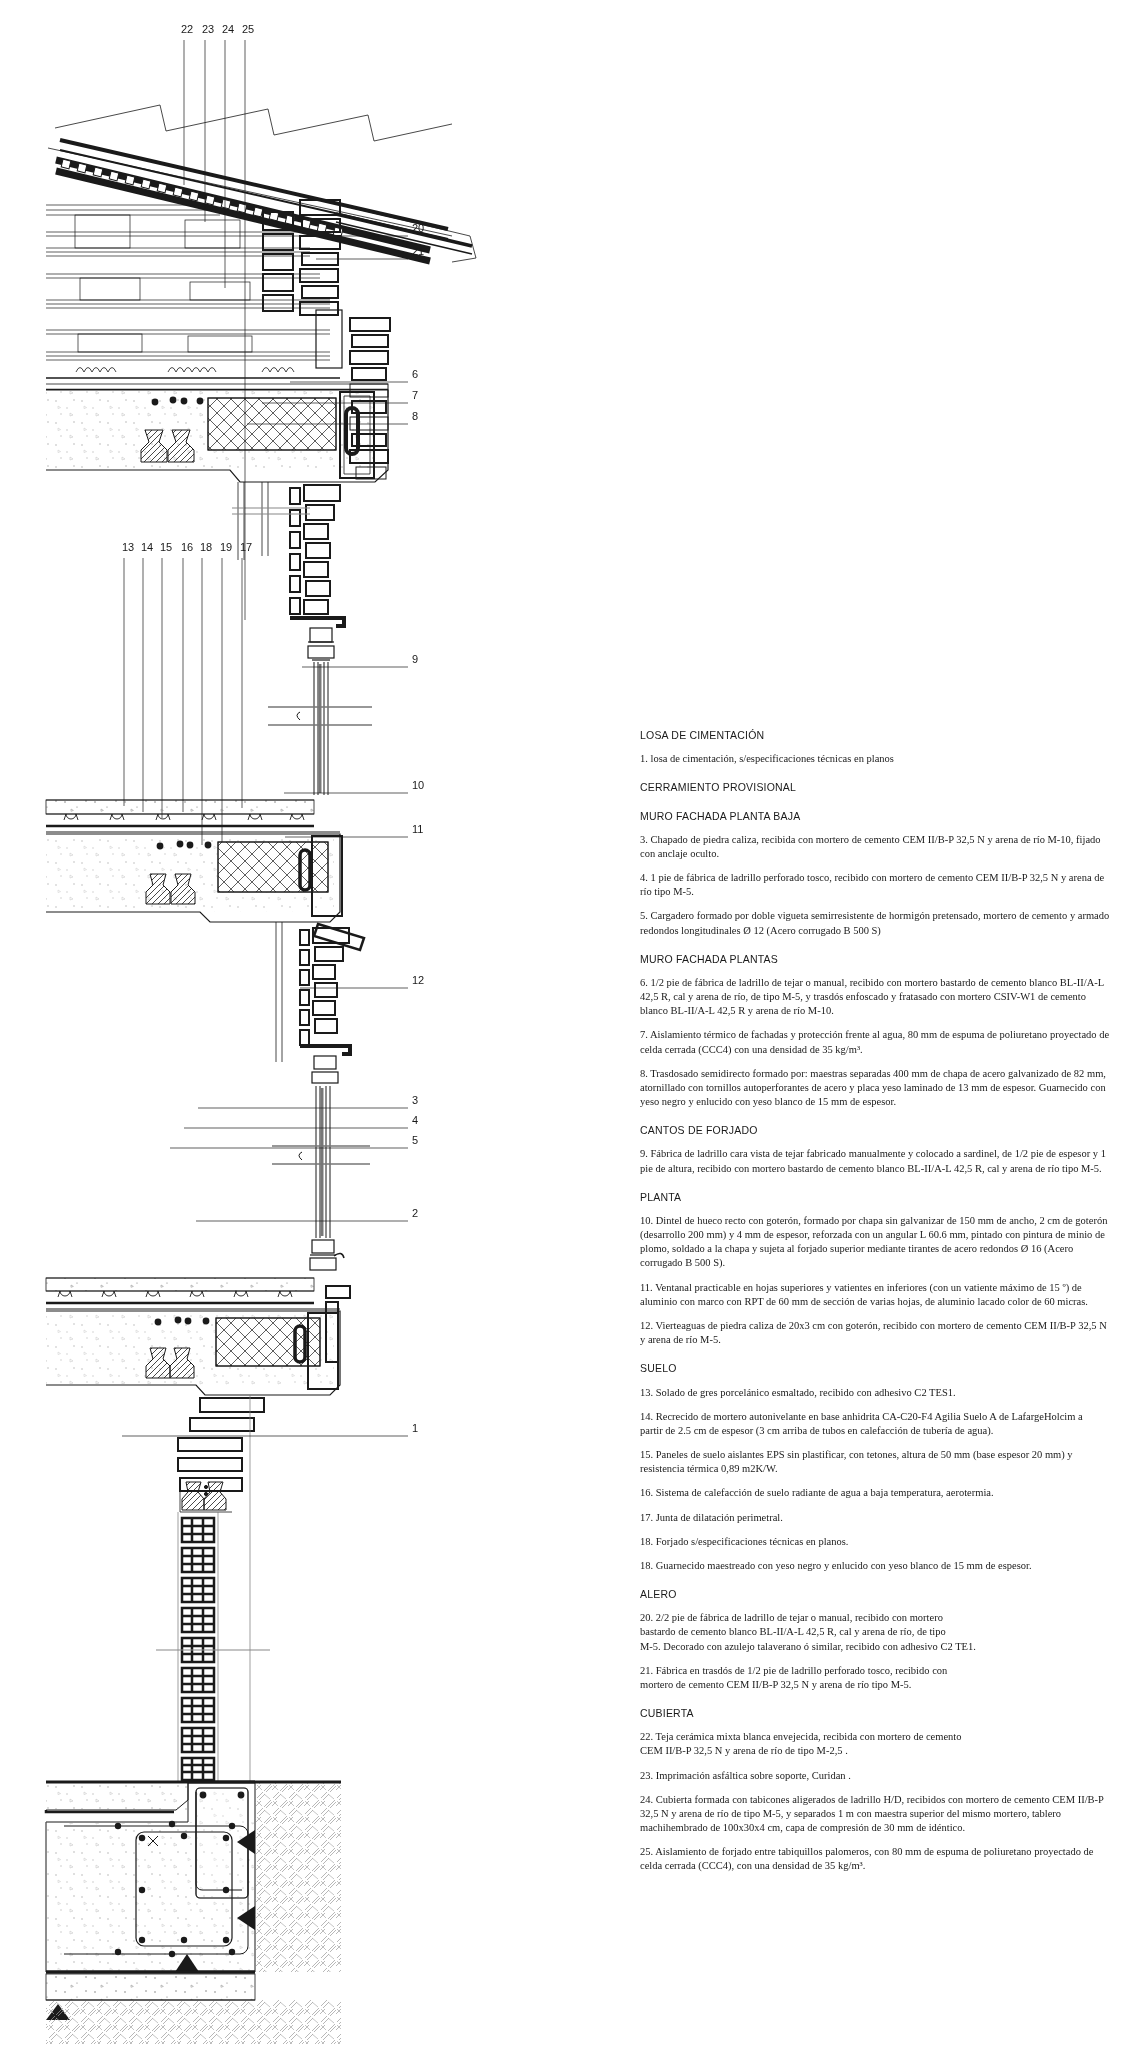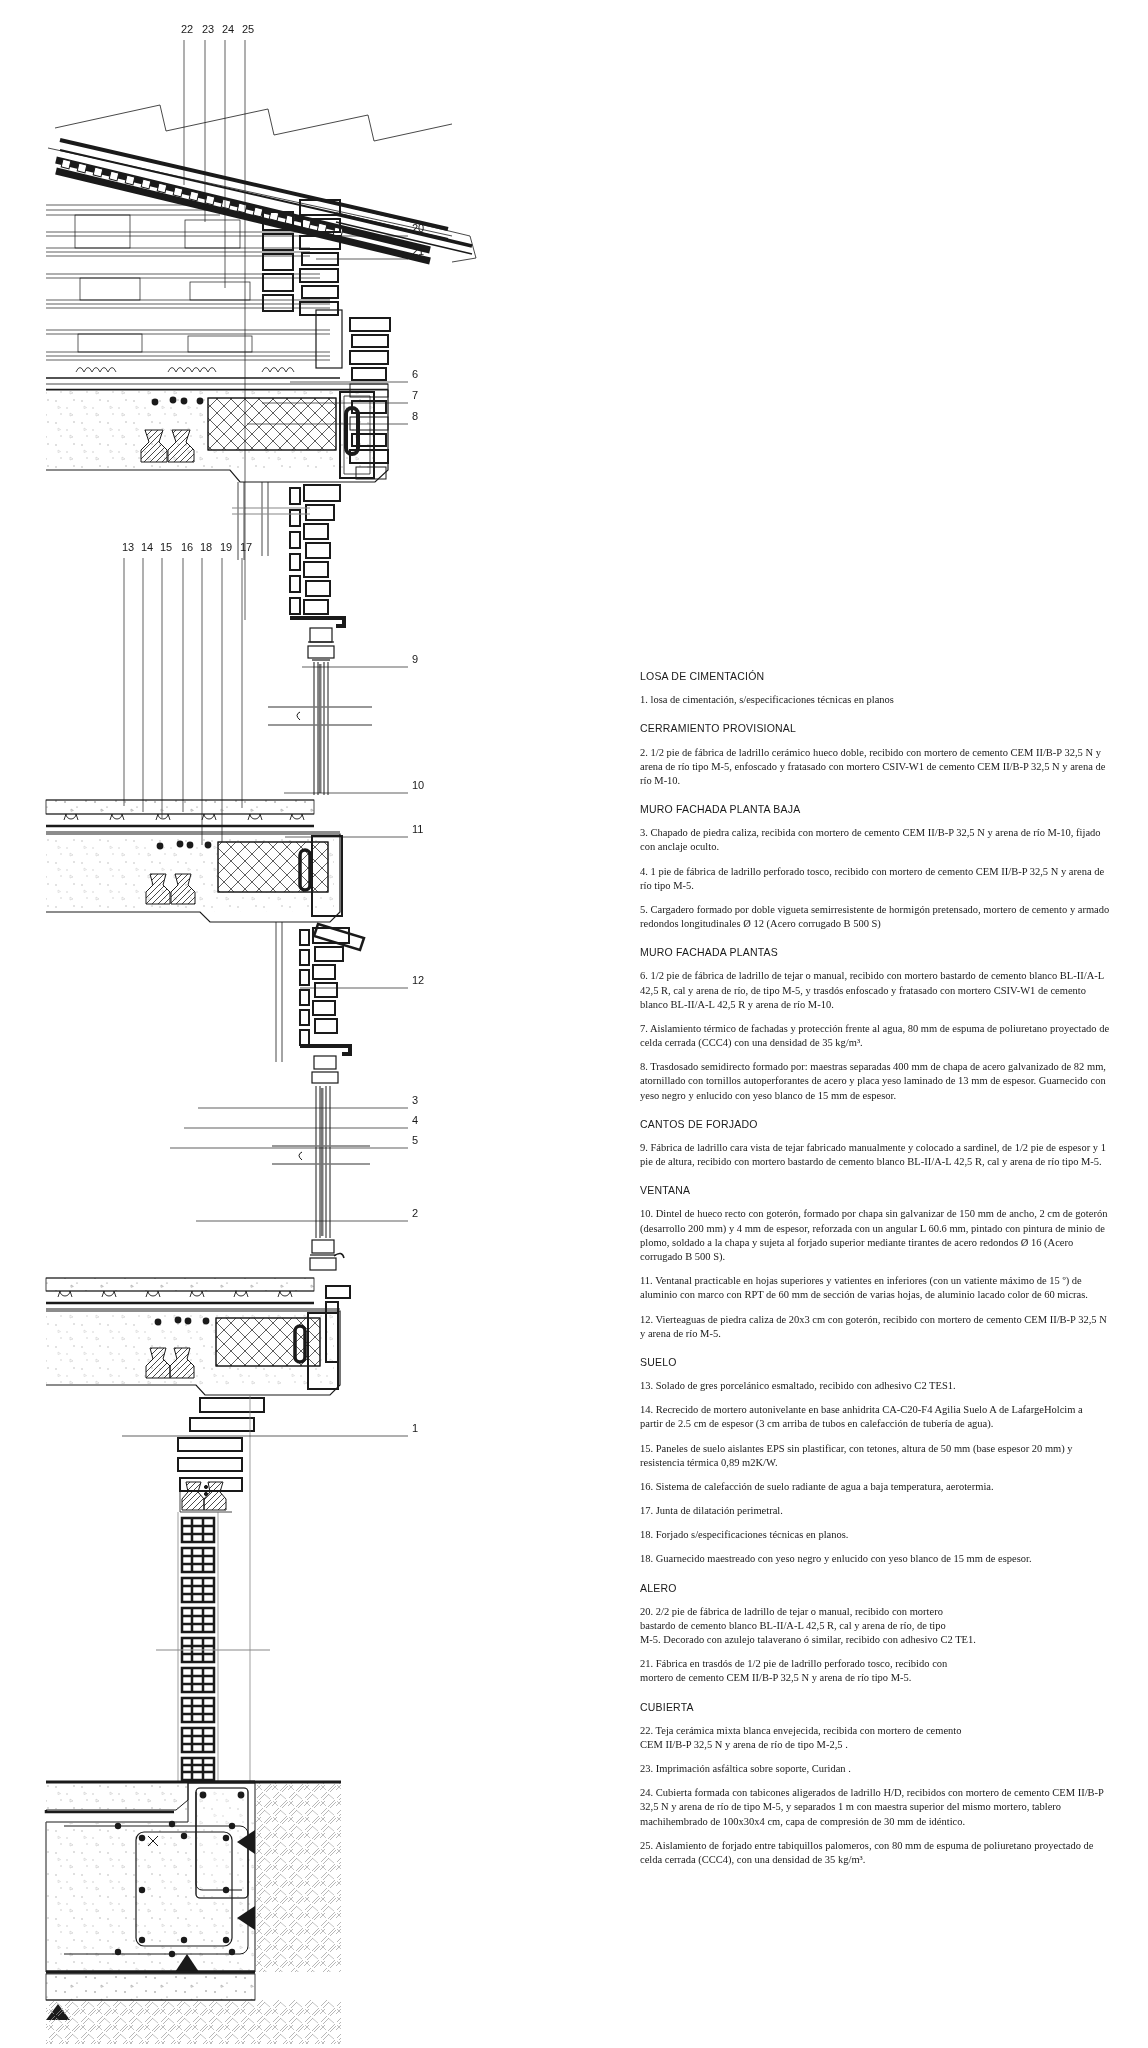--- a/index.html
+++ b/index.html
@@ -1,18 +1,18 @@
 <!DOCTYPE html>
 <html><head>
 <meta charset="utf-8">
 <style>
   html,body{margin:0;padding:0;background:#ffffff;}
   body{width:1148px;height:2048px;position:relative;font-family:"Liberation Sans",sans-serif;color:#1a1a1a;}
   #drawing{position:absolute;left:0;top:0;}
-  #legend{position:absolute;left:640px;top:669px;width:470px;font-size:10.5px;line-height:1.35;}
+  #legend{position:absolute;left:640px;top:728px;width:470px;font-size:10.5px;line-height:1.35;}
   .leg-head{font-size:10.5px;font-weight:400;margin:14px 0 0 0;letter-spacing:.2px;}
   .leg-item{margin:10px 0 0 0;white-space:pre-line;font-family:Liberation Serif, serif;}
   .callout{font-size:11px;fill:#1a1a1a;}
   text{font-family:"Liberation Sans",sans-serif;}
 </style>
 </head>
 <body>
 
 <svg id="drawing" width="1148" height="2048" viewBox="0 0 1148 2048" xmlns="http://www.w3.org/2000/svg">
   <defs>
@@ -510,32 +510,31 @@
       <text x="412" y="1144" class="callout">5</text>
       <text x="412" y="1217" class="callout">2</text>
       <text x="412" y="1432" class="callout">1</text>
     </g>
 </svg>
 
 <div id="legend">
     <div class="leg-head" style="margin-top: 0px;">LOSA DE CIMENTACIÓN</div>
     <div class="leg-item">1. losa de cimentación, s/especificaciones técnicas en planos</div>
     <div class="leg-head">CERRAMIENTO PROVISIONAL</div>
-    <div class="leg-item">2. 1/2 pie de fábrica de ladrillo cerámico hueco doble, recibido con mortero de cemento CEM II/B-P 32,5 N y arena de río tipo M-5, enfoscado y fratasado con mortero CSIV-W1 de cemento CEM II/B-P 32,5 N y arena de río M-10.</div>
     <div class="leg-head">MURO FACHADA PLANTA BAJA</div>
     <div class="leg-item">3. Chapado de piedra caliza, recibida con mortero de cemento CEM II/B-P 32,5 N y arena de río M-10, fijado con anclaje oculto.</div>
     <div class="leg-item">4. 1 pie de fábrica de ladrillo perforado tosco, recibido con mortero de cemento CEM II/B-P 32,5 N y arena de río tipo M-5.</div>
     <div class="leg-item">5. Cargadero formado por doble vigueta semirresistente de hormigón pretensado, mortero de cemento y armado redondos longitudinales Ø 12 (Acero corrugado B 500 S)</div>
     <div class="leg-head">MURO FACHADA PLANTAS</div>
     <div class="leg-item">6. 1/2 pie de fábrica de ladrillo de tejar o manual, recibido con mortero bastardo de cemento blanco BL-II/A-L 42,5 R, cal y arena de río, de tipo M-5, y trasdós enfoscado y fratasado con mortero CSIV-W1 de cemento blanco BL-II/A-L 42,5 R y arena de río M-10.</div>
     <div class="leg-item">7. Aislamiento térmico de fachadas y protección frente al agua, 80 mm de espuma de poliuretano proyectado de celda cerrada (CCC4) con una densidad de 35 kg/m³.</div>
     <div class="leg-item">8. Trasdosado semidirecto formado por: maestras separadas 400 mm de chapa de acero galvanizado de 82 mm, atornillado con tornillos autoperforantes de acero y placa yeso laminado de 13 mm de espesor. Guarnecido con yeso negro y enlucido con yeso blanco de 15 mm de espesor.</div>
     <div class="leg-head">CANTOS DE FORJADO</div>
     <div class="leg-item">9. Fábrica de ladrillo cara vista de tejar fabricado manualmente y colocado a sardinel, de 1/2 pie de espesor y 1 pie de altura, recibido con mortero bastardo de cemento blanco BL-II/A-L 42,5 R, cal y arena de río tipo M-5.</div>
-    <div class="leg-head">VENTANA</div>
+    <div class="leg-head">PLANTA</div>
     <div class="leg-item">10. Dintel de hueco recto con goterón, formado por chapa sin galvanizar de 150 mm de ancho, 2 cm de goterón (desarrollo 200 mm) y 4 mm de espesor, reforzada con un angular L 60.6 mm, pintado con pintura de minio de plomo, soldado a la chapa y sujeta al forjado superior mediante tirantes de acero redondos Ø 16 (Acero corrugado B 500 S).</div>
     <div class="leg-item">11. Ventanal practicable en hojas superiores y vatientes en inferiores (con un vatiente máximo de 15 º) de aluminio con marco con RPT de 60 mm de sección de varias hojas, de aluminio lacado color de 60 micras.</div>
     <div class="leg-item">12. Vierteaguas de piedra caliza de 20x3 cm con goterón, recibido con mortero de cemento CEM II/B-P 32,5 N y arena de río M-5.</div>
     <div class="leg-head">SUELO</div>
     <div class="leg-item">13.  Solado de gres porcelánico esmaltado, recibido con adhesivo C2 TES1.</div>
     <div class="leg-item">14.  Recrecido de mortero autonivelante en base anhidrita CA-C20-F4 Agilia Suelo A de LafargeHolcim a
 partir de 2.5 cm de espesor (3 cm arriba de tubos en calefacción de tubería de agua).</div>
     <div class="leg-item">15. Paneles de suelo aislantes EPS sin plastificar, con tetones, altura de 50 mm (base espesor 20 mm) y resistencia térmica 0,89 m2K/W.</div>
     <div class="leg-item">16. Sistema de calefacción de suelo radiante de agua a baja temperatura, aerotermia.</div>
     <div class="leg-item">17. Junta de dilatación perimetral.</div>

